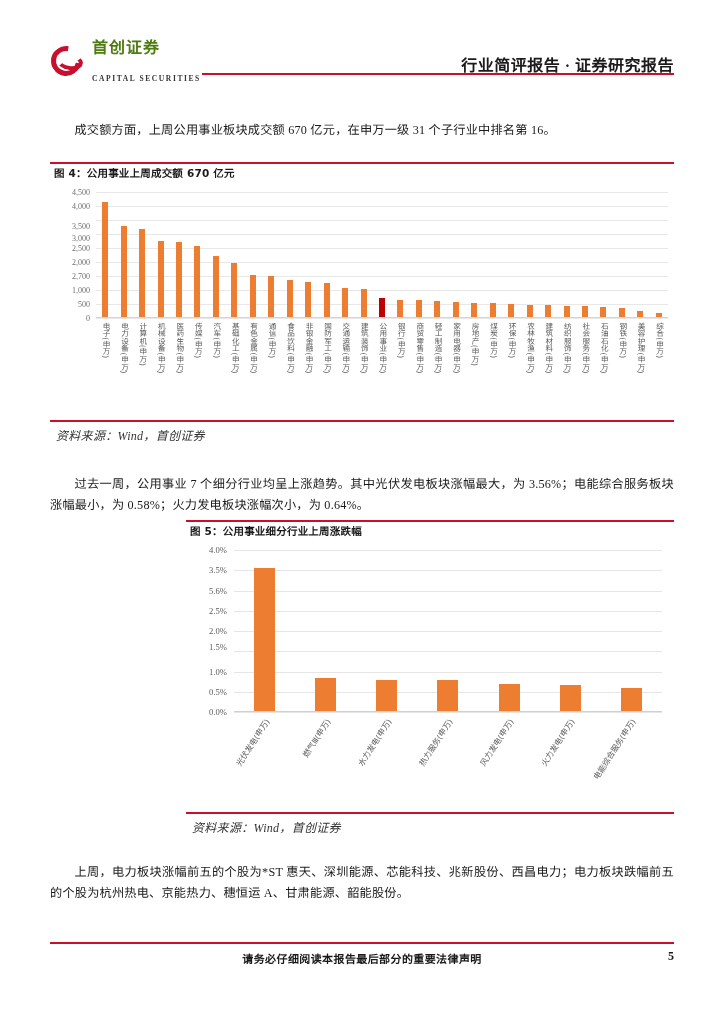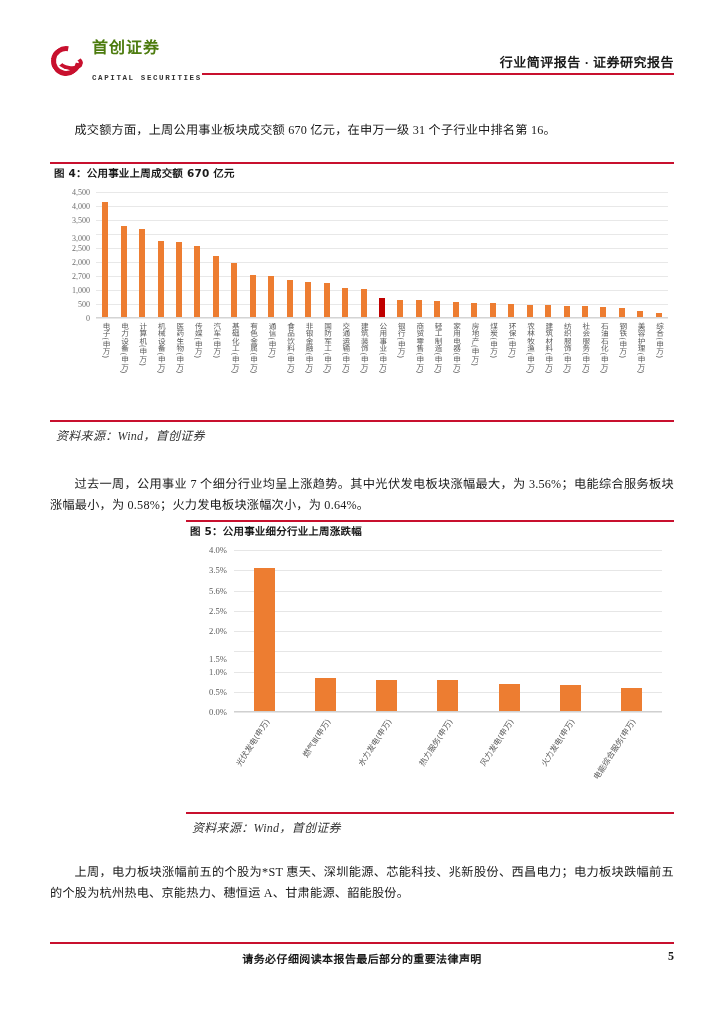--- a/index.html
+++ b/index.html
@@ -66,42 +66,42 @@
     line-height: 1;
   }
   .logo-cn {
     font-family: "DejaVu Sans", "Liberation Sans", sans-serif;
     font-size: 16px;
     font-weight: bold;
     letter-spacing: 1px;
     color: #4d7c0f;
   }
   .logo-en {
-    font-family: Liberation Mono, monospace;
+    font-family: Liberation Serif, serif;
     font-size: 7.5px;
     font-weight: bold;
     letter-spacing: 1.6px;
     color: #333;
     margin-top: 19px;
   }
   .header-rule {
     position: absolute;
     left: 152px;
     right: 0;
     top: 33px;
     height: 2px;
     background: #c8102e;
   }
   .header-title {
     position: absolute;
     right: 0;
     top: 12px;
     font-family: "Liberation Serif", serif;
     font-weight: bold;
-    font-size: 13px;
+    font-size: 16px;
     letter-spacing: 0.5px;
     color: #1a1a1a;
   }
 
   
   .para {
     position: absolute;
     width: 624px;
     left: 50px;
     font-size: 12.2px;
@@ -394,21 +394,21 @@
 
 <div id="chart4">
   <div class="c4-ylabels">
       <div class="c4-ylabel" style="top: 132px;">0</div>
       <div class="c4-ylabel" style="top: 118px;">500</div>
       <div class="c4-ylabel" style="top: 104px;">1,000</div>
       <div class="c4-ylabel" style="top: 90px;">2,700</div>
       <div class="c4-ylabel" style="top: 76px;">2,000</div>
       <div class="c4-ylabel" style="top: 62px;">2,500</div>
       <div class="c4-ylabel" style="top: 52px;">3,000</div>
-      <div class="c4-ylabel" style="top: 34px;">3,500</div>
+      <div class="c4-ylabel" style="top: 40px;">3,500</div>
       <div class="c4-ylabel" style="top: 20px;">4,000</div>
       <div class="c4-ylabel" style="top: 6px;">4,500</div>
     </div>
   <div class="c4-plot">
       <div class="c4-grid-line" style="top: 0px;"></div>
       <div class="c4-grid-line" style="top: 14px;"></div>
       <div class="c4-grid-line" style="top: 28px;"></div>
       <div class="c4-grid-line" style="top: 42px;"></div>
       <div class="c4-grid-line" style="top: 56px;"></div>
       <div class="c4-grid-line" style="top: 70px;"></div>
@@ -616,21 +616,21 @@
 <p class="para" id="para-subsector">过去一周，公用事业 7 个细分行业均呈上涨趋势。其中光伏发电板块涨幅最大，为 3.56%；电能综合服务板块涨幅最小，为 0.58%；火力发电板块涨幅次小，为 0.64%。</p>
 
 <div class="figure-rule" id="fig5-rule-top"></div>
 <div class="figure-title" id="fig5-title">图 5：公用事业细分行业上周涨跌幅</div>
 
 <div id="chart5">
   <div class="c5-ylabels">
       <div class="c5-ylabel" style="top: 162px;">0.0%</div>
       <div class="c5-ylabel" style="top: 141.75px; text-align: center;">0.5%</div>
       <div class="c5-ylabel" style="top: 121.5px; margin-left: 24px;">1.0%</div>
-      <div class="c5-ylabel" style="top: 109px; margin-left: 14px;">1.5%</div>
+      <div class="c5-ylabel" style="top: 97px; margin-left: 14px;">1.5%</div>
       <div class="c5-ylabel" style="top: 81px;">2.0%</div>
       <div class="c5-ylabel" style="top: 60.75px;">2.5%</div>
       <div class="c5-ylabel" style="top: 40.5px;">5.6%</div>
       <div class="c5-ylabel" style="top: 20.25px;">3.5%</div>
       <div class="c5-ylabel" style="top: 0px;">4.0%</div>
     </div>
   <div class="c5-plot">
       <div class="c5-grid-line" style="top: 0px;"></div>
       <div class="c5-grid-line" style="top: 20.25px;"></div>
       <div class="c5-grid-line" style="top: 40.5px;"></div>

